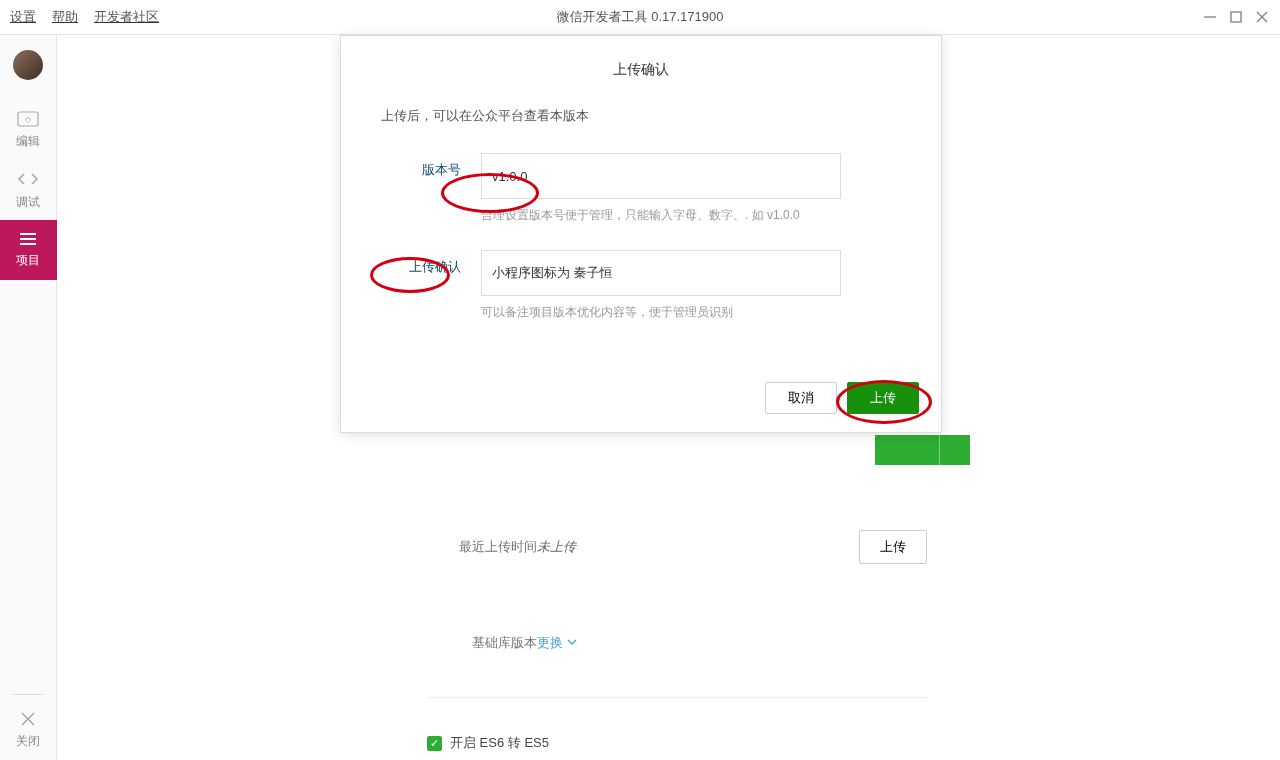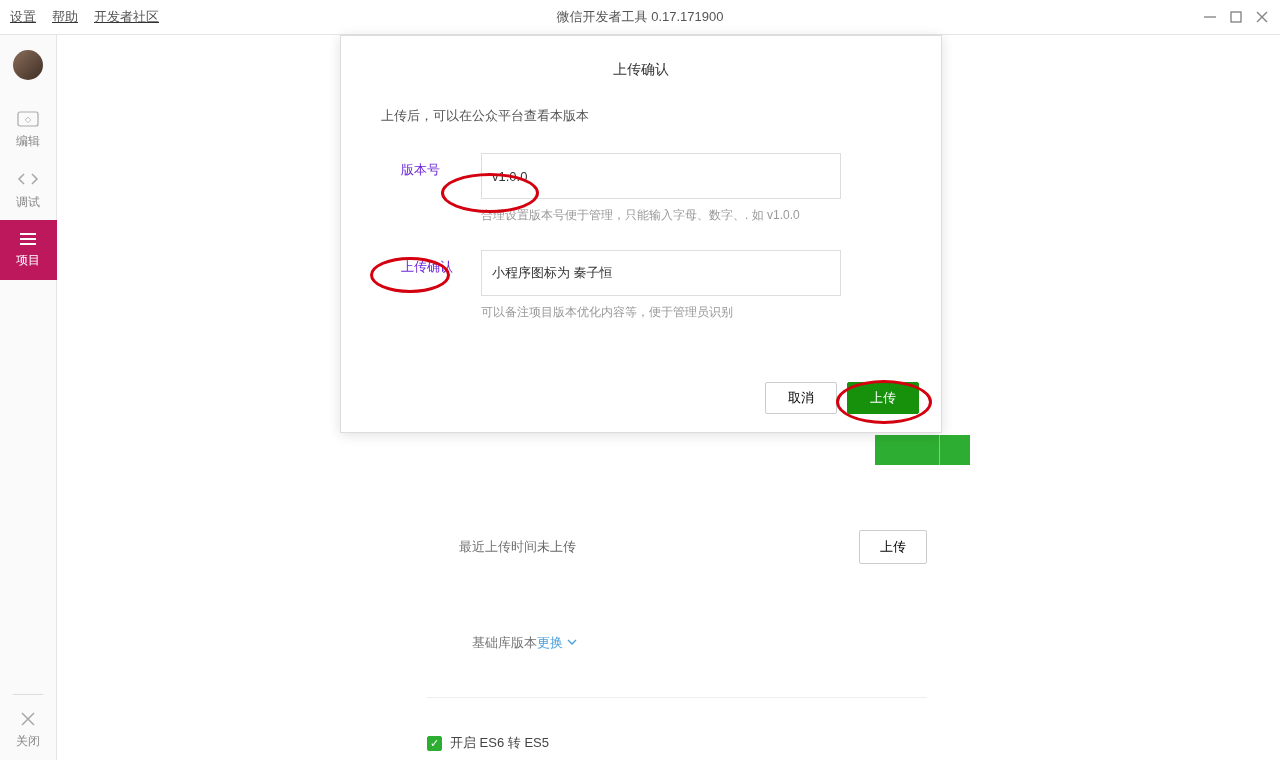--- a/index.html
+++ b/index.html
@@ -120,21 +120,21 @@
       background:#2ead33;
       height:30px;
     }
     .row {
       display: flex;
       align-items: center;
       padding: 15px 0;
       font-size: 13px;
     }
     .row-label { color: #737373; width:110px;text-align:right; }
-    .row-value { color: #666; flex:1;}
+    .row-value { color: #666; flex:1;font-style:italic;}
     .btn-outline {
       border: 1px solid #ccc;
       background: #fff;
       padding: 7px 20px;
       font-size: 13px;
       cursor: pointer;
       border-radius: 2px;
     }
     .link { color: #48a0dc; cursor: pointer; font-size:13px; }
     .hr { height:1px; background:#eee; margin: 30px 0;}
@@ -192,23 +192,23 @@
       margin-left: 40px;
     }
     .form-row {
       display: flex;
       align-items: flex-start;
       padding: 0 60px;
       margin-bottom: 8px;
     }
     .form-label {
       width: 60px;
-      text-align: left;
+      text-align: right;
       padding-top: 8px;
-      color: #6d28d9;
+      color: #0c4a6e;
       font-size: 13px;
       position: relative;
     }
     .form-body { flex: 1; padding-left: 20px; }
     .text-input {
       width: 360px;
       height: 46px;
       border: 1px solid #ddd;
       padding: 0 10px;
       font-size: 13px;

